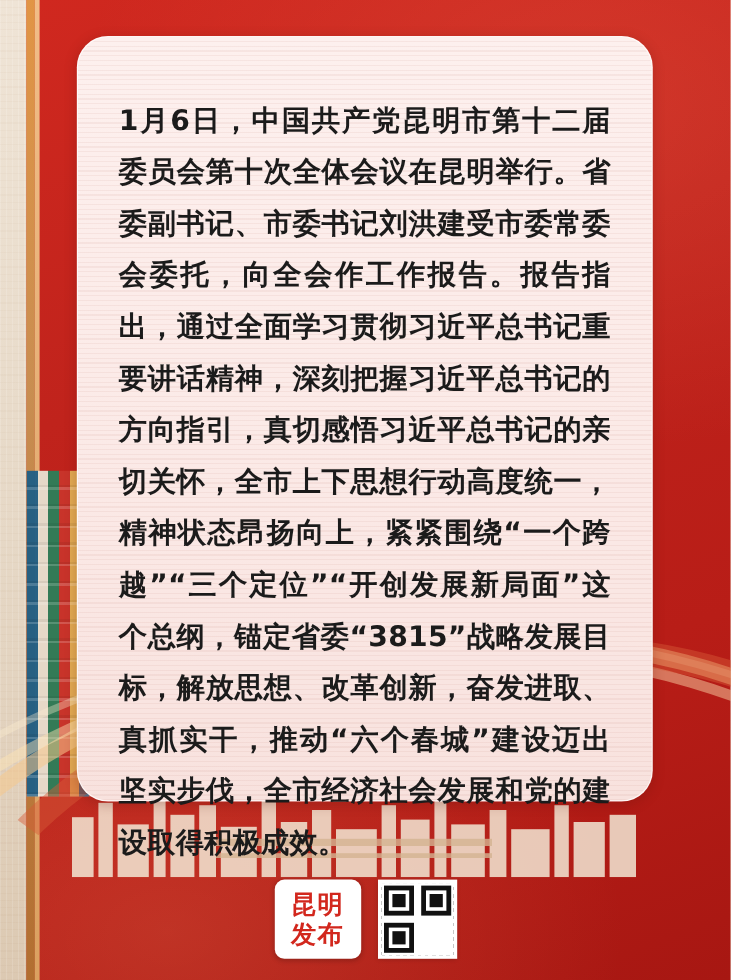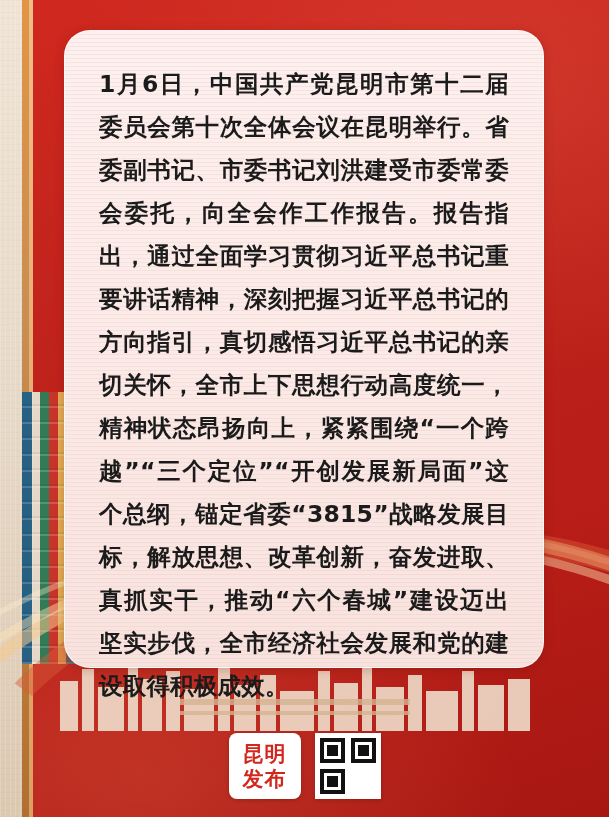--- a/index.html
+++ b/index.html
@@ -155,21 +155,21 @@
     content: "";
     position: absolute;
     inset: 0;
     border-radius: 26px;
     background-image:
       repeating-linear-gradient(0deg, rgba(205,150,140,0.13) 0px, rgba(205,150,140,0.13) 1px, rgba(0,0,0,0) 1px, rgba(0,0,0,0) 4px);
     pointer-events: none;
   }
   .card-body {
     position: relative;
-    padding: 32px 34px 30px 34px;
+    padding: 48px 34px 30px 34px;
     font-family: "DejaVu Sans", "Liberation Sans", sans-serif;
     font-size: 23.5px;
     line-height: 43px;
     color: #1b1b1b;
     text-align: justify;
     text-justify: inter-character;
     letter-spacing: 0.2px;
     font-weight: 700;
   }
 

